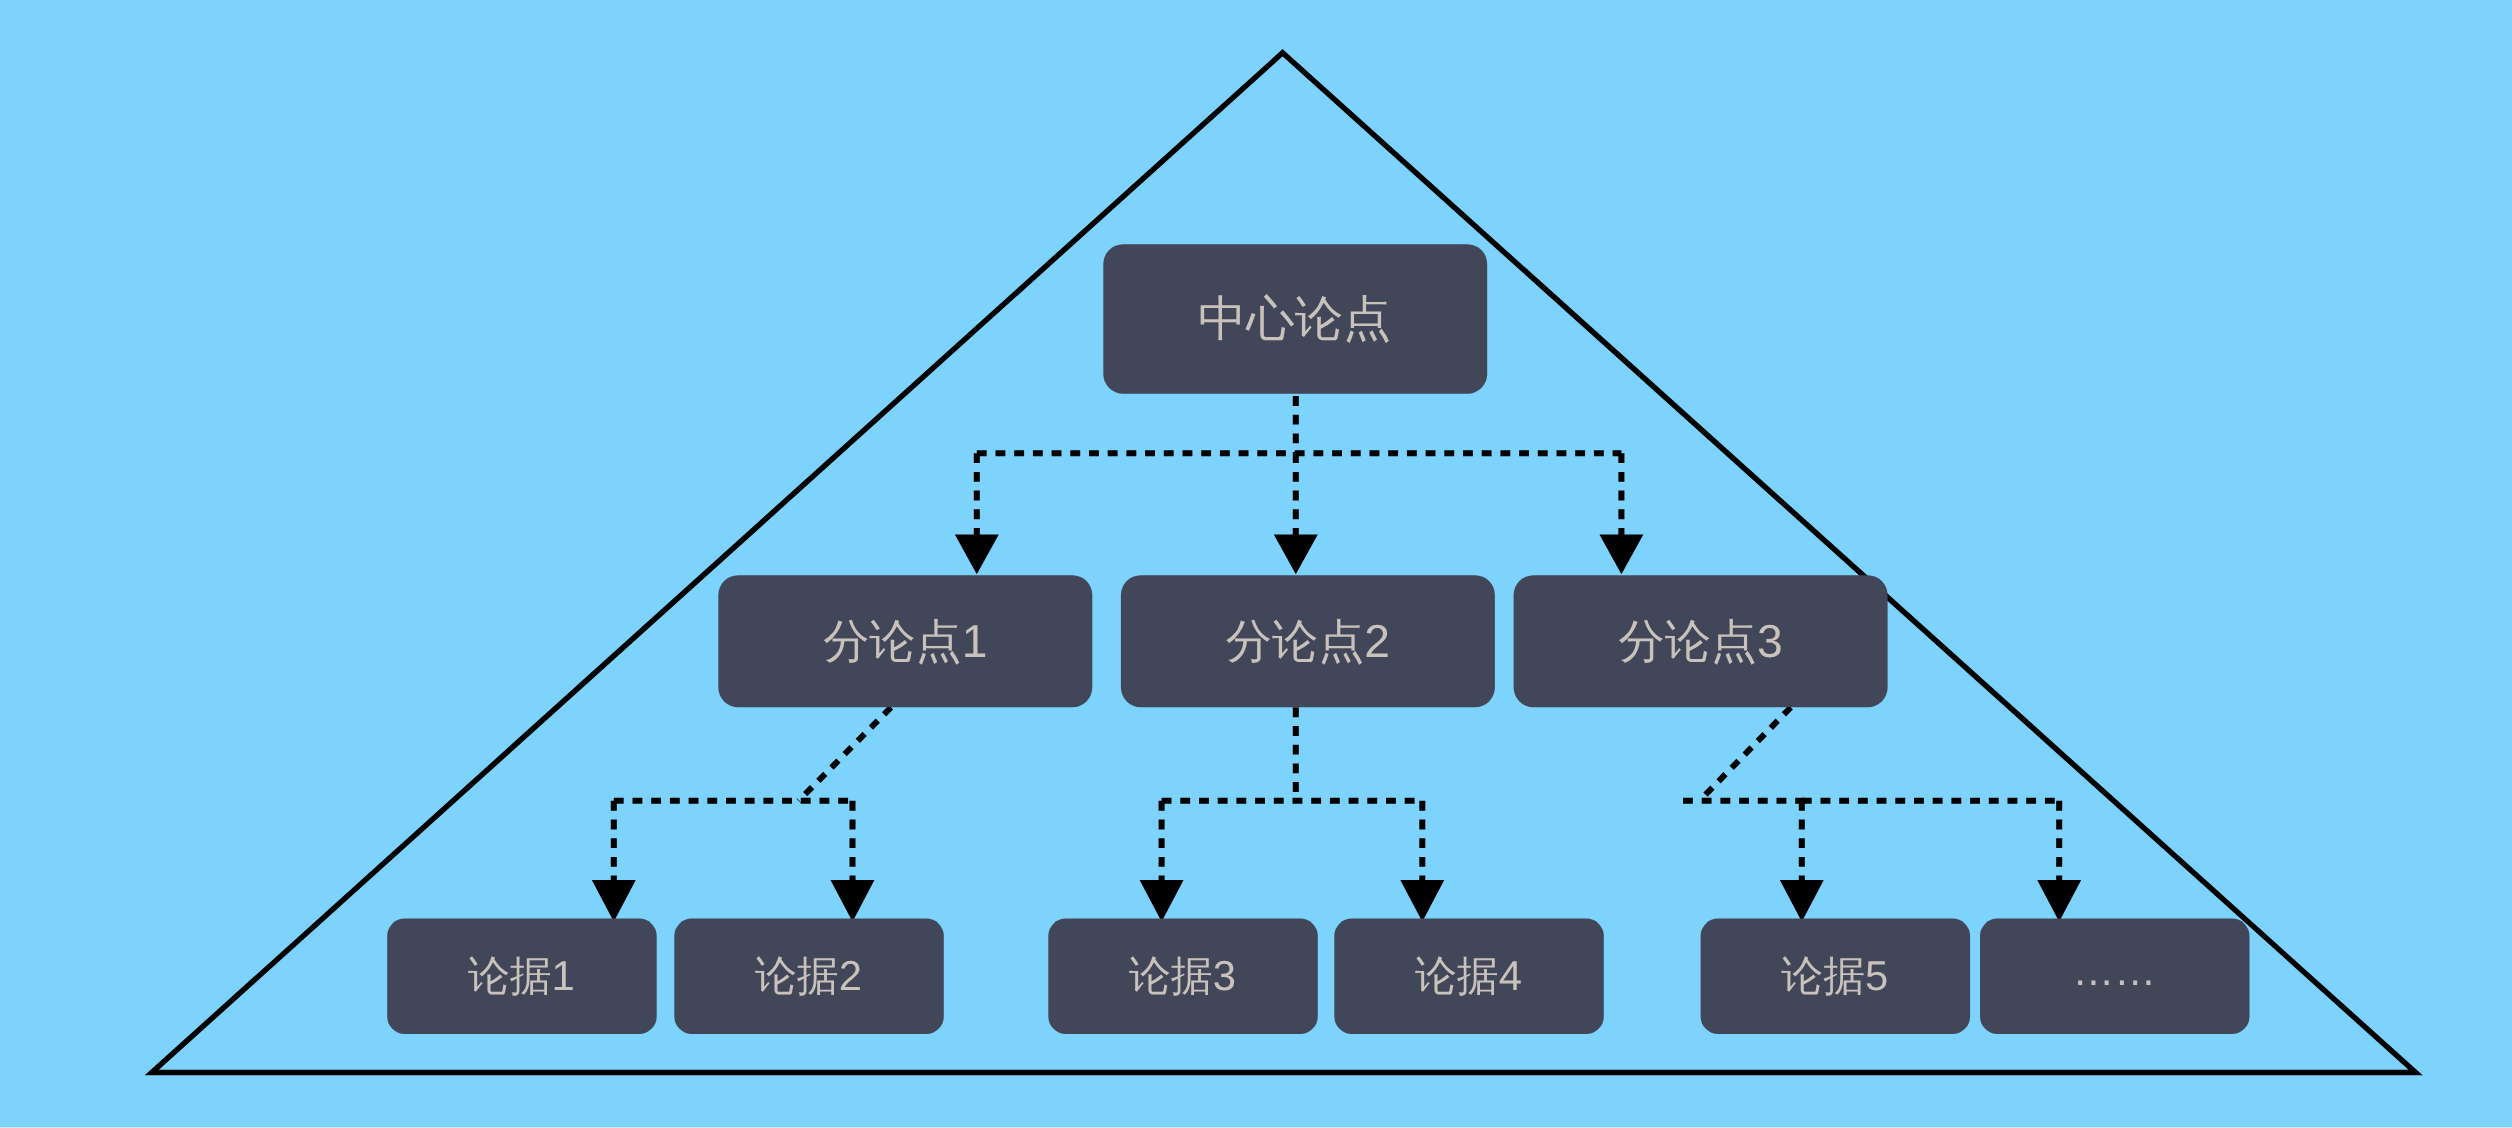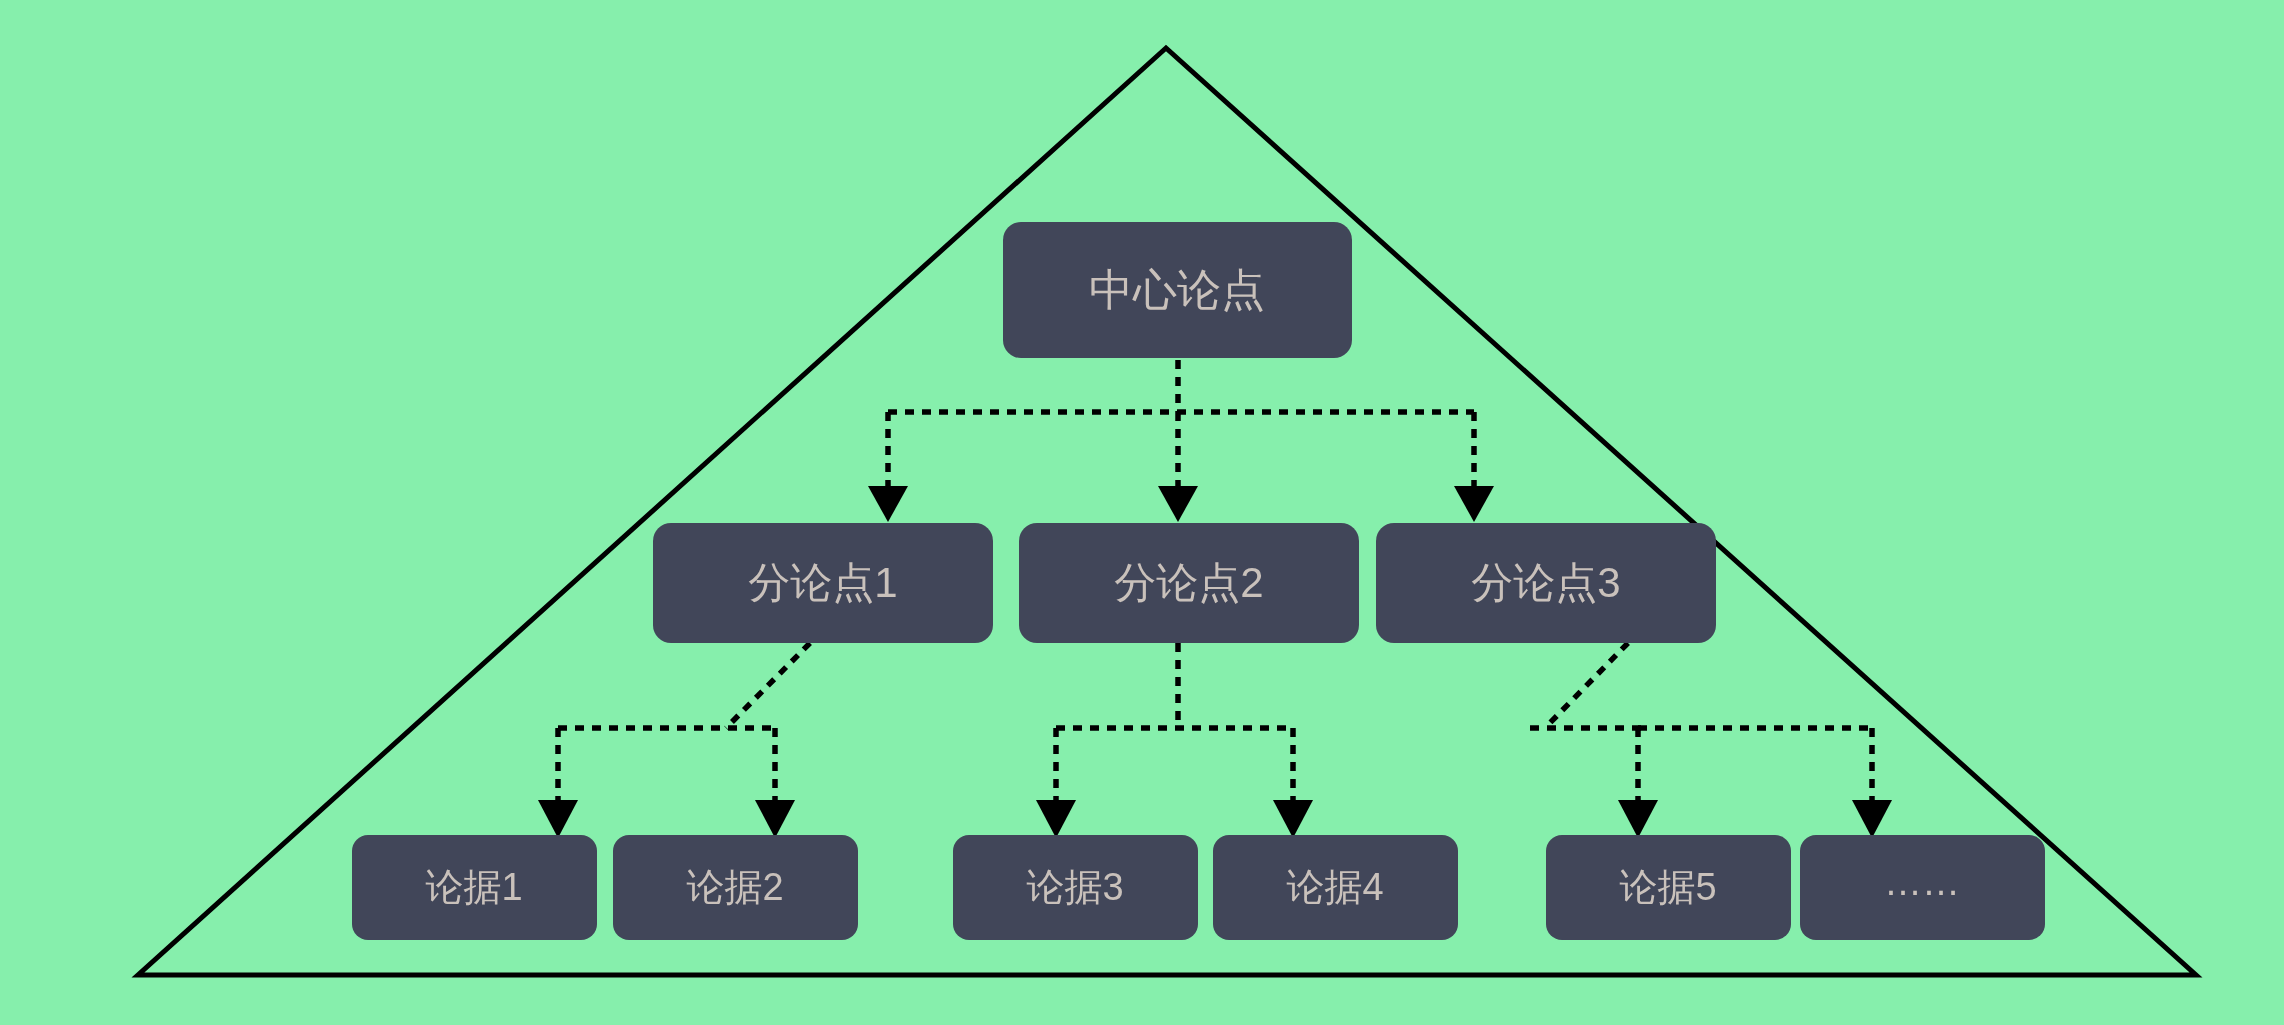--- a/index.html
+++ b/index.html
@@ -52,21 +52,21 @@
     stroke-linecap: butt;
   }
   .arrow-head {
     fill: #000000;
     stroke: none;
   }
 </style>
 </head>
 <body>
 
-<div id="diagram-root" style="background: #86efac;">
+<div id="diagram-root" style="background: #7dd3fc;">
 
   <svg id="pyramid-svg" viewBox="0 0 2284 1025" xmlns="http://www.w3.org/2000/svg">
 
     <polygon class="triangle-outline" points="1166,48 2196,975 138,975" stroke="#000000"></polygon>
 
     <path class="conn" d="M 1178 360 L 1178 412" stroke="#000000"></path>
 
     <path class="conn" d="M 888 412 L 1474 412" stroke="#000000"></path>
 
     <path class="conn" d="M 888 412 L 888 494" stroke="#000000"></path>

